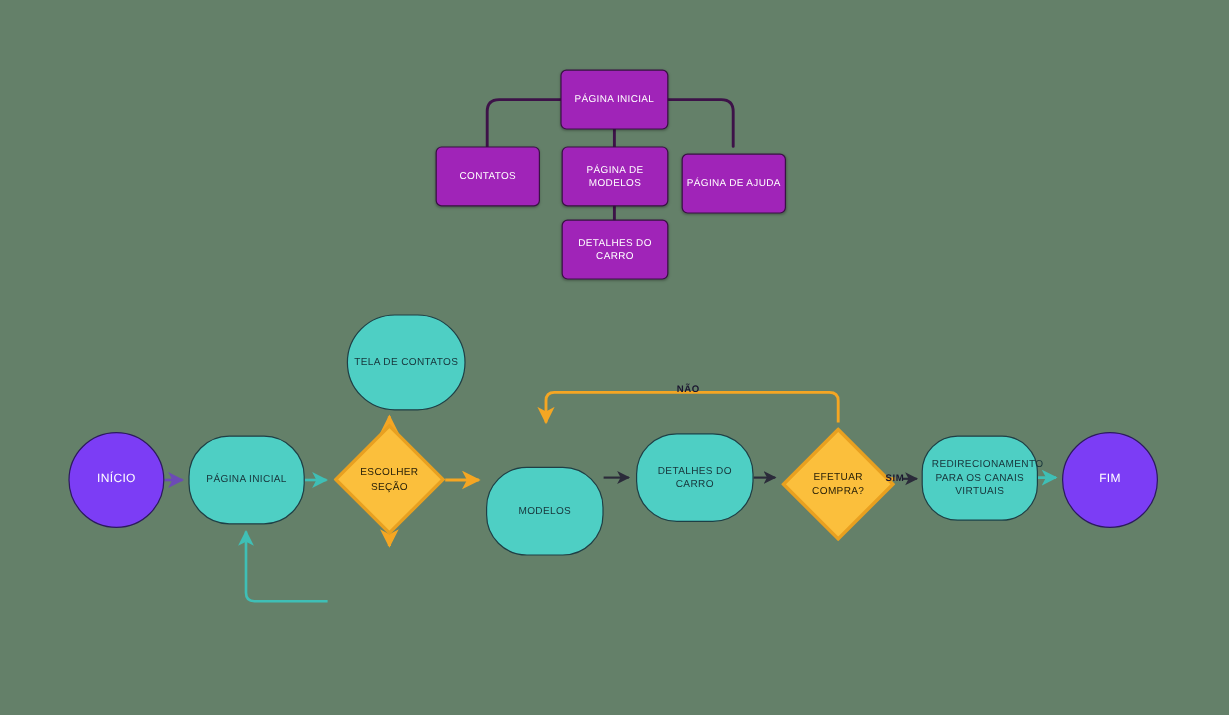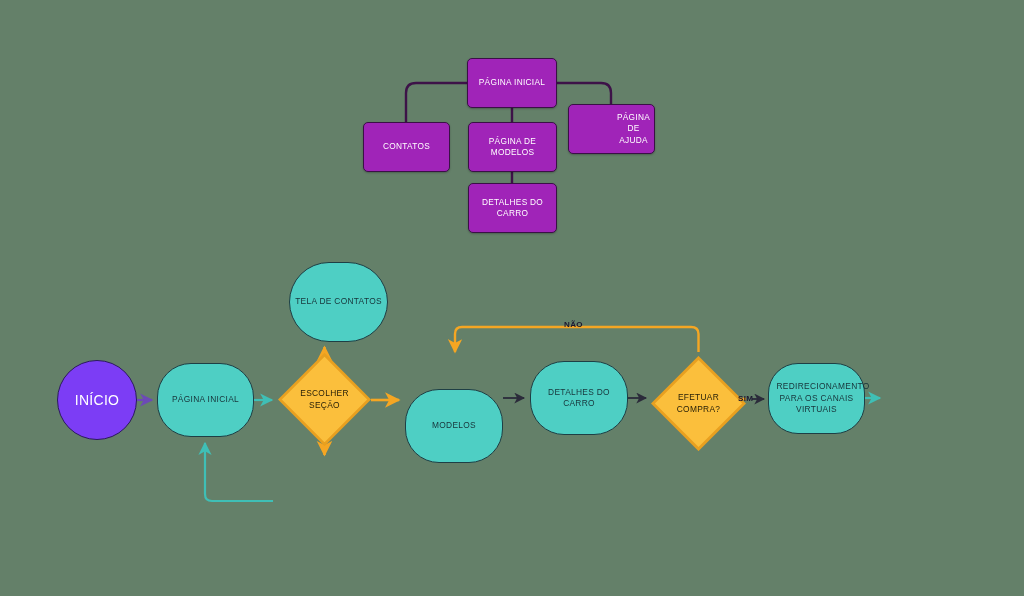--- a/index.html
+++ b/index.html
@@ -44,21 +44,21 @@
     color: #ffffff;
     font-size: 8.3px;
     box-shadow: 0 1px 2px rgba(0,0,0,0.25);
   }
   
   .term {
     background: #7C3DF5;
     border: 1.6px solid #2c1a5e;
     border-radius: 50%;
     color: #ffffff;
-    font-size: 14px;
+    font-size: 10px;
   }
   .proc {
     background: #4ECFC4;
     border: 1.6px solid #1e3f45;
     border-radius: 34px;
     color: #17343a;
     font-size: 8.4px;
   }
   .proc-wide {
     border-radius: 30px;
@@ -151,21 +151,21 @@
   </div>
 
   <div class="node sm" style="left:363px;top:122px;width:87px;height:50px;">
     <span>CONTATOS</span>
   </div>
 
   <div class="node sm" style="left:468px;top:122px;width:89px;height:50px;">
     <span style="max-width:62px;">PÁGINA DE MODELOS</span>
   </div>
 
-  <div class="node sm" style="left:568px;top:104px;width:87px;height:50px;padding-left:44px;">
+  <div class="node sm" style="left:568px;top:128px;width:87px;height:50px;">
     <span>PÁGINA DE AJUDA</span>
   </div>
 
   <div class="node sm" style="left:468px;top:183px;width:89px;height:50px;">
     <span style="max-width:66px;">DETALHES DO CARRO</span>
   </div>
 
   <div class="node term" style="left:57px;top:360px;width:80px;height:80px;">
     <span>INÍCIO</span>
   </div>
@@ -198,18 +198,21 @@
     <svg class="dia" viewBox="0 0 100 100" preserveAspectRatio="none">
       <polygon points="50,2 98,50 50,98 2,50" fill="#FBBF3C" stroke="#E8A020" stroke-width="3"></polygon>
     </svg>
     <span class="dtxt" style="max-width:56px;">EFETUAR COMPRA?</span>
   </div>
 
   <div class="node proc proc-wide" style="left:768px;top:363px;width:97px;height:71px;">
     <span style="max-width:80px;">REDIRECIONAMENTO PARA OS CANAIS VIRTUAIS</span>
   </div>
 
+  <div class="node term" style="left:885px;top:360px;width:80px;height:80px;">
+    <span>FIM</span>
+  </div>
 
   <div class="edge-label" style="left:562px;top:320px;">NÃO</div>
 
   <div class="edge-label" style="left:736px;top:394px;">SIM</div>
 
 </div>
 
 </body></html>

